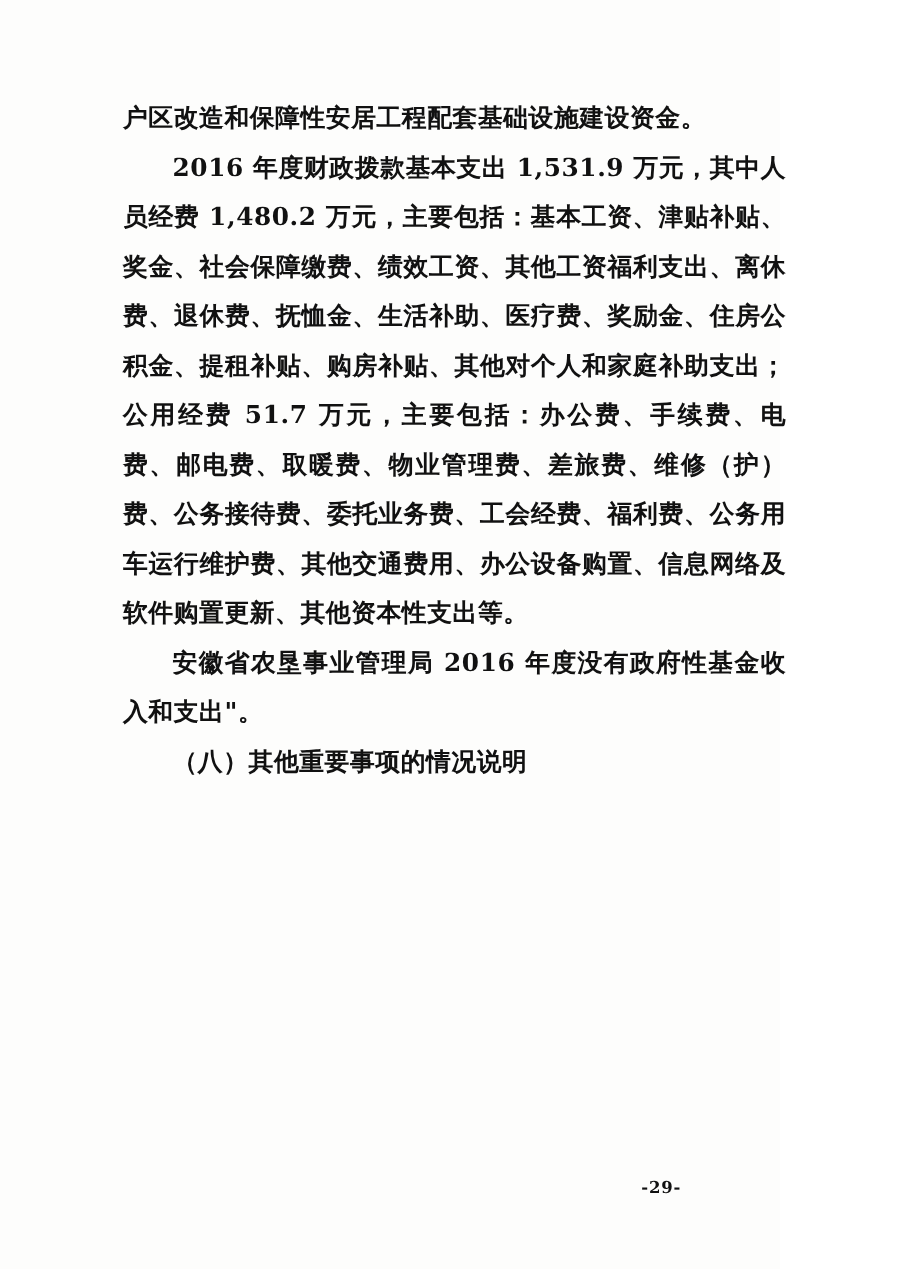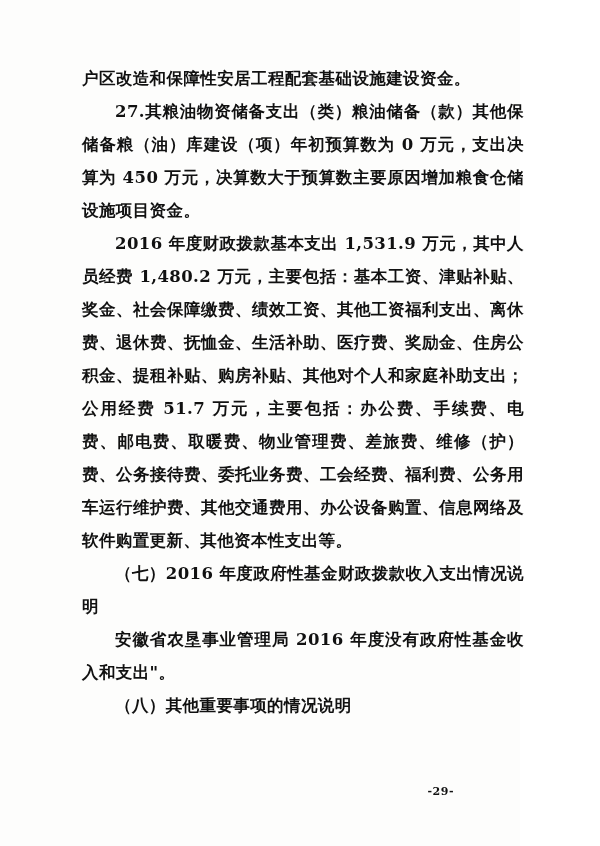--- a/index.html
+++ b/index.html
@@ -50,20 +50,18 @@
     color: #111111;
     letter-spacing: 0.5px;
   }
 </style>
 </head>
 <body>
 
 <div class="page">
   <div class="content">
     <p class="para">户区改造和保障性安居工程配套基础设施建设资金。</p>
-    <p class="para indent">27.其粮油物资储备支出（类）粮油储备（款）其他保储备粮（油）库建设（项）年初预算数为 0 万元，支出决算为 450 万元，决算数大于预算数主要原因增加粮食仓储设施项目资金。</p>
     <p class="para indent">2016 年度财政拨款基本支出 1,531.9 万元，其中人员经费 1,480.2 万元，主要包括：基本工资、津贴补贴、奖金、社会保障缴费、绩效工资、其他工资福利支出、离休费、退休费、抚恤金、生活补助、医疗费、奖励金、住房公积金、提租补贴、购房补贴、其他对个人和家庭补助支出；公用经费 51.7 万元，主要包括：办公费、手续费、电费、邮电费、取暖费、物业管理费、差旅费、维修（护）费、公务接待费、委托业务费、工会经费、福利费、公务用车运行维护费、其他交通费用、办公设备购置、信息网络及软件购置更新、其他资本性支出等。</p>
-    <p class="para indent">（七）2016 年度政府性基金财政拨款收入支出情况说明</p>
     <p class="para indent">安徽省农垦事业管理局 2016 年度没有政府性基金收入和支出"。</p>
     <p class="para indent">（八）其他重要事项的情况说明</p>
   </div>
   <div class="page-number">-29-</div>
 </div>
 
 </body></html>

